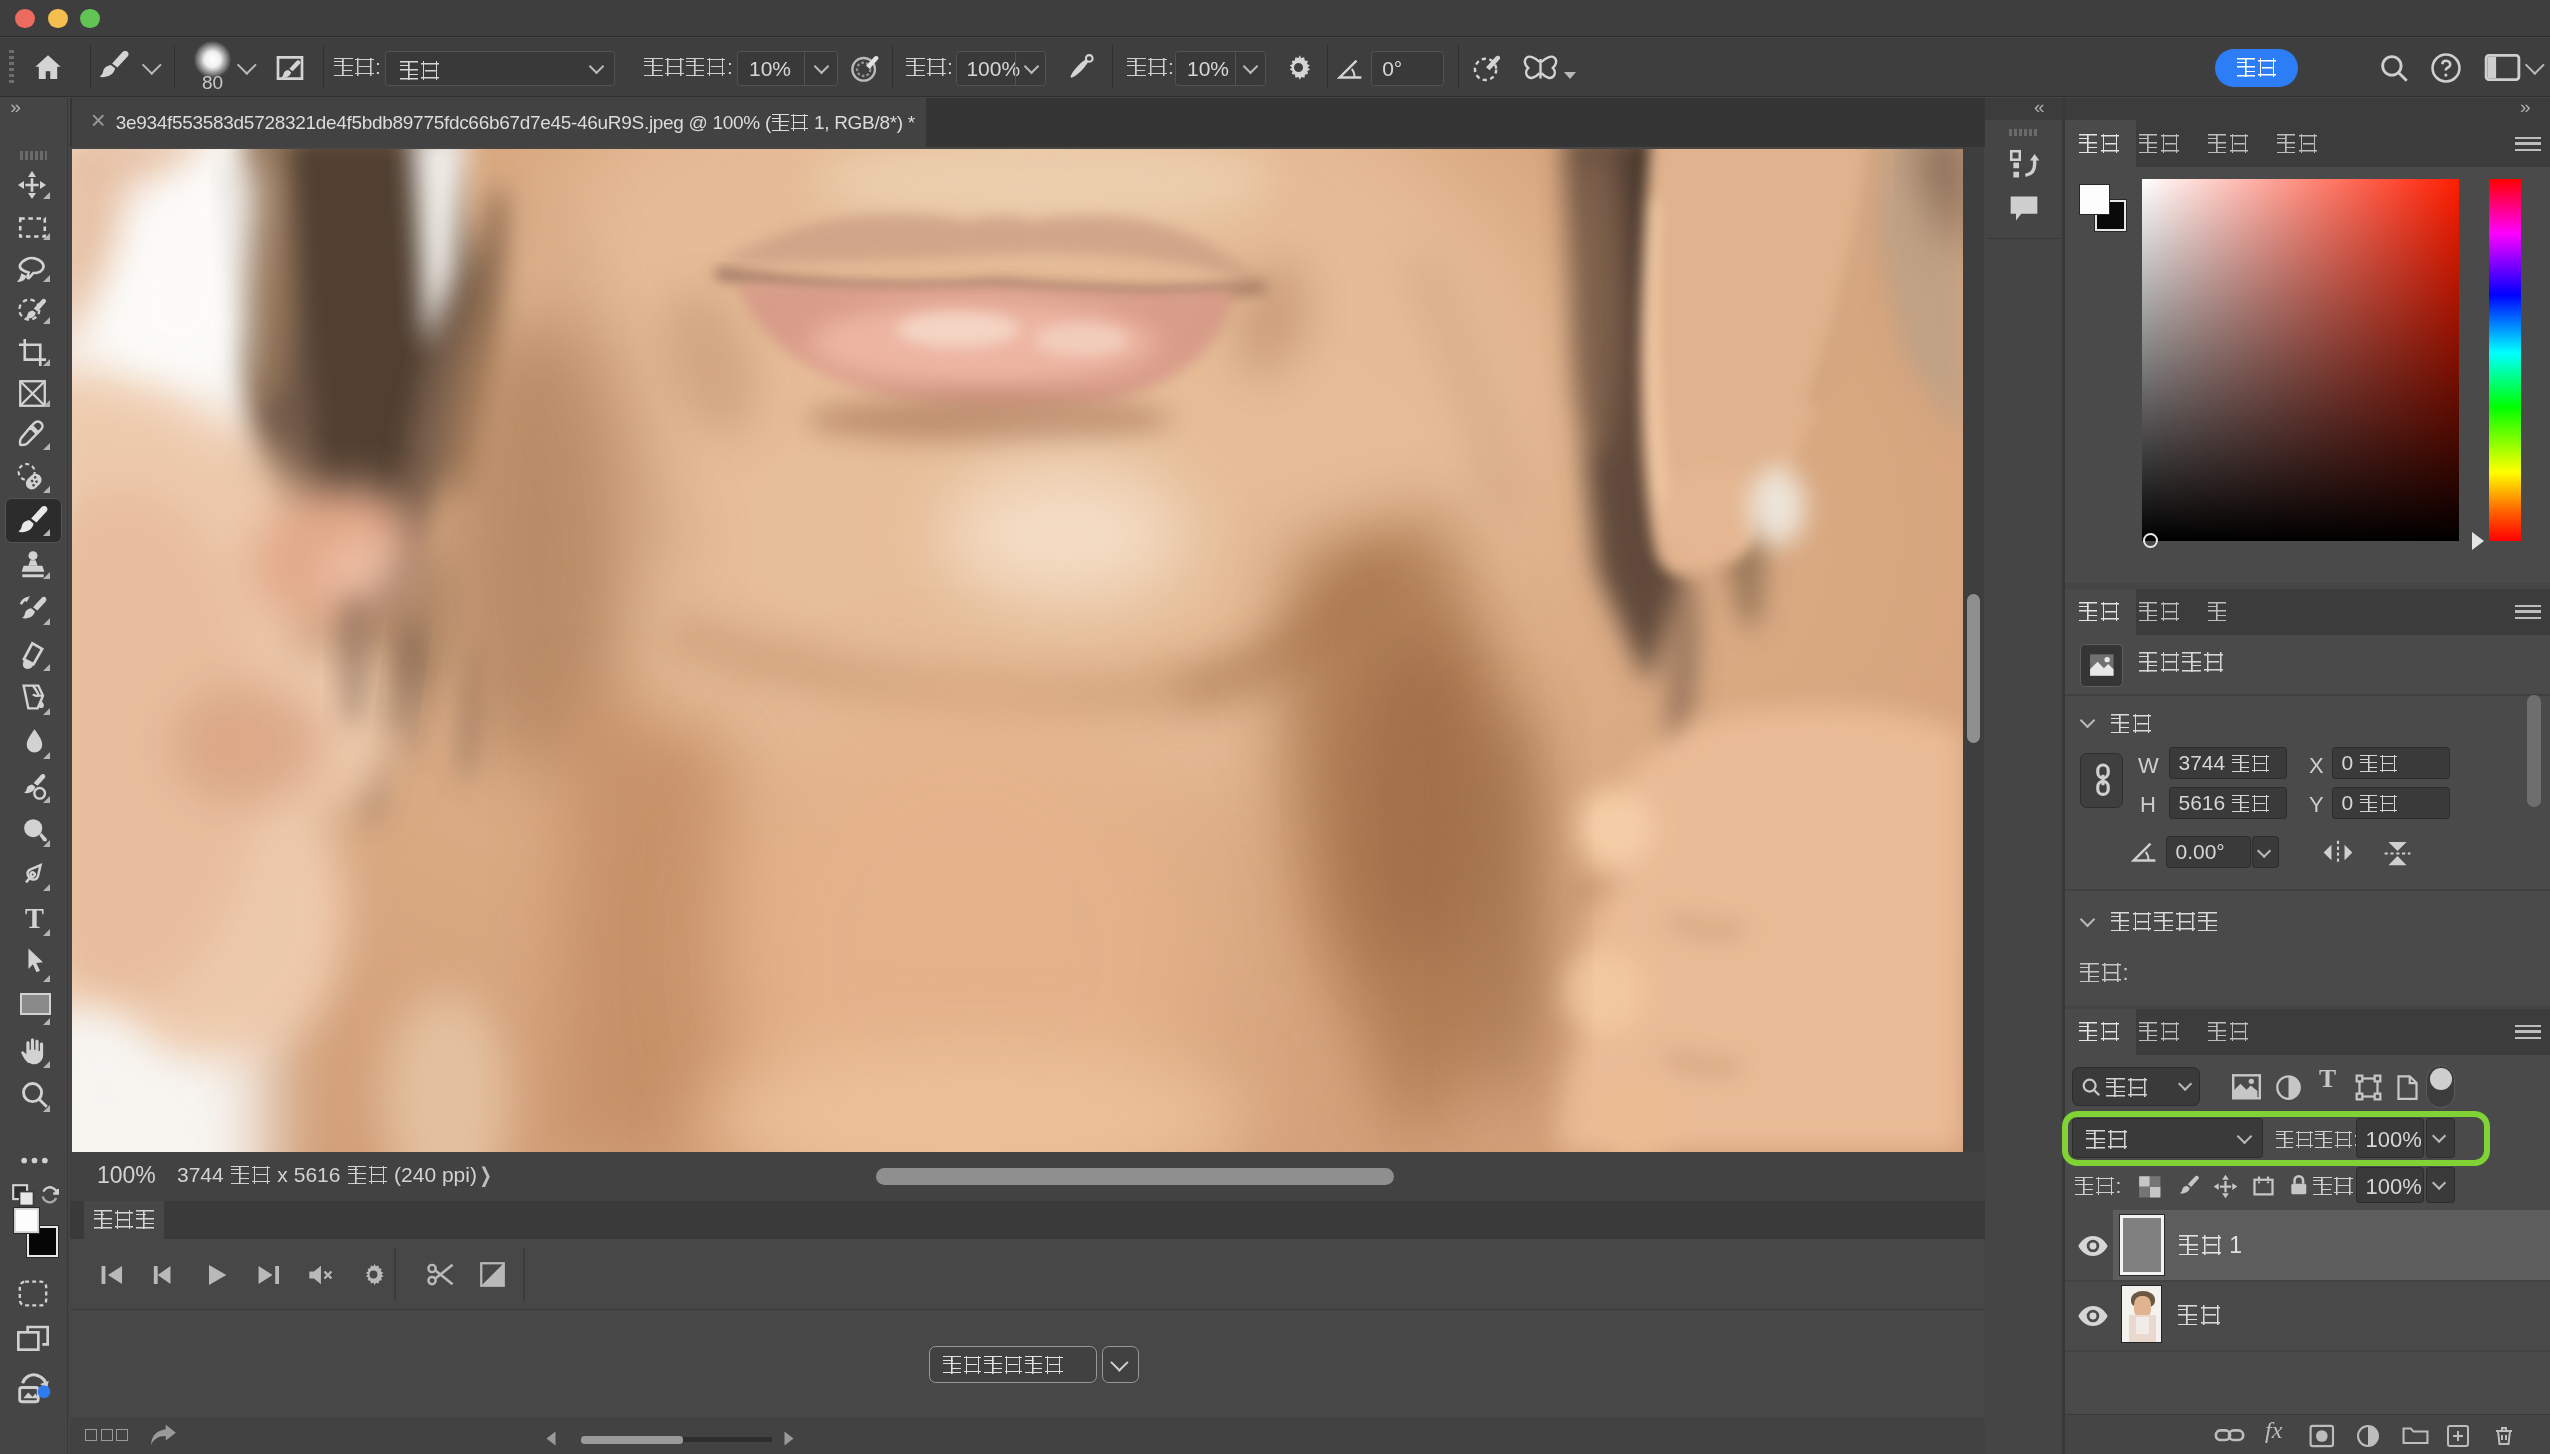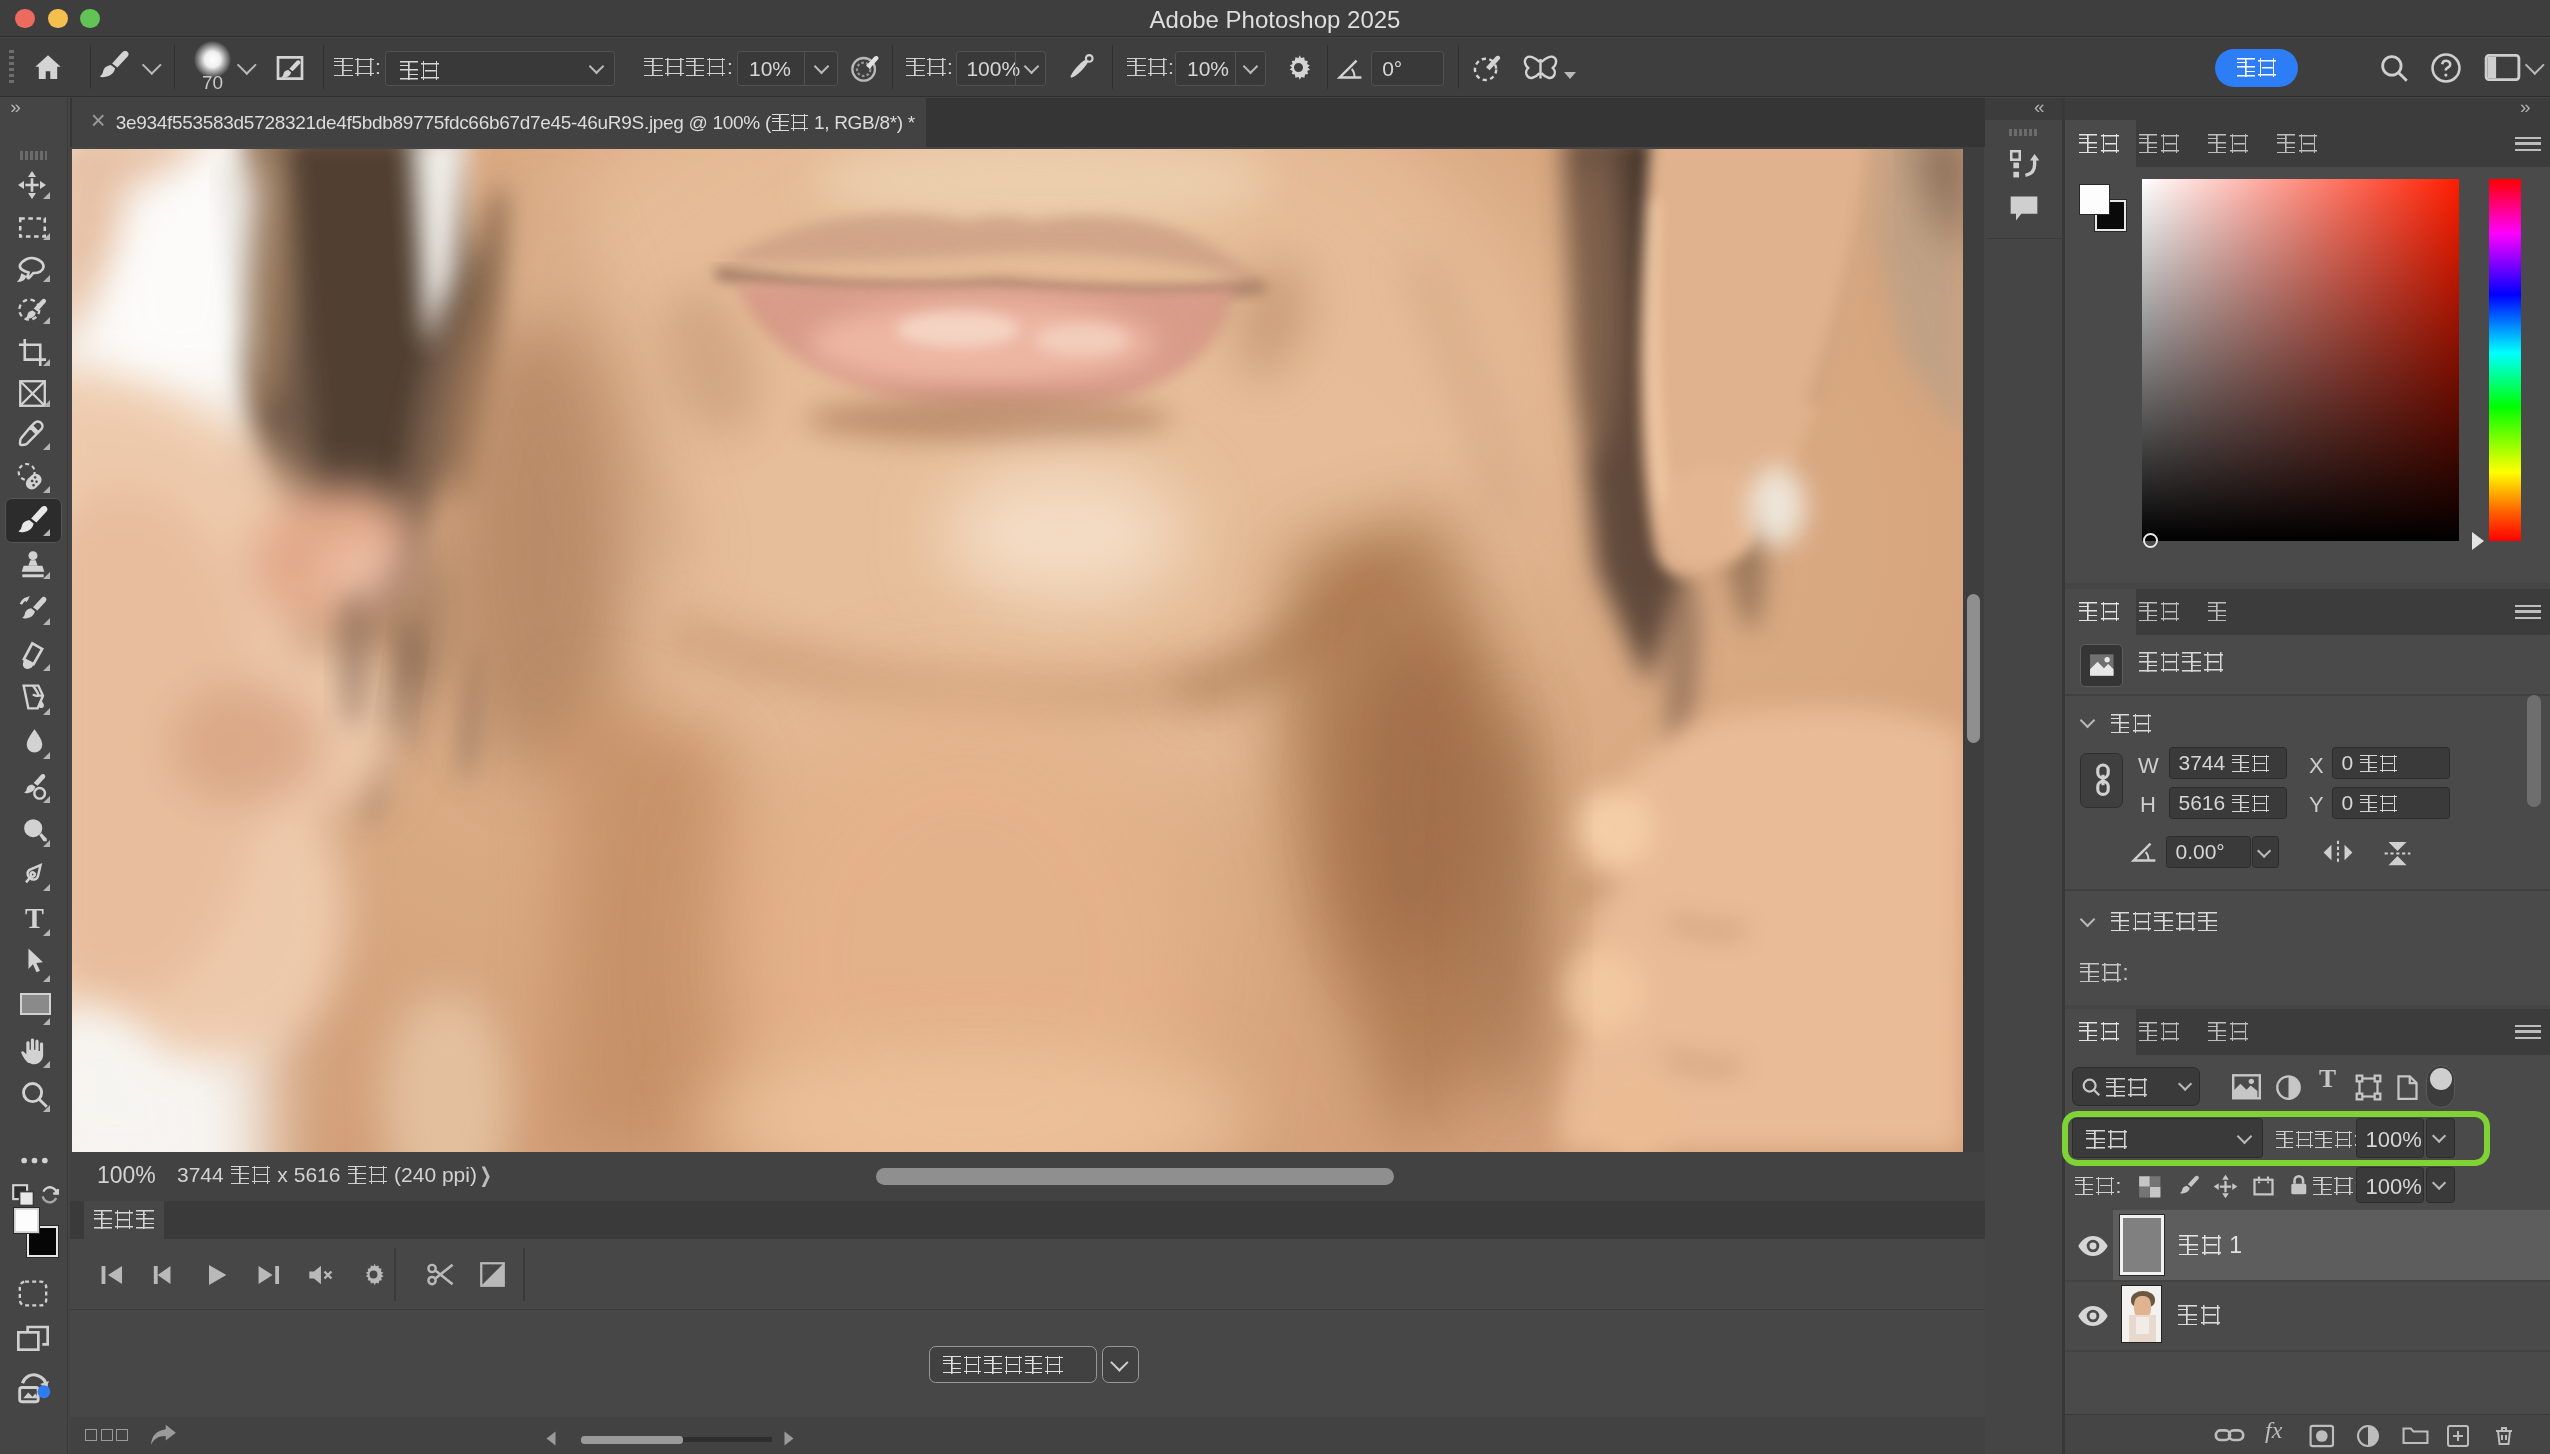--- a/index.html
+++ b/index.html
@@ -24,37 +24,36 @@
 .chev{display:inline-block;width:13.6px;height:13.6px;border-right:2.6px solid #b9b9b9;border-bottom:2.6px solid #b9b9b9;transform:rotate(45deg);}
 .field{position:absolute;background:#3a3a3a;border:0.9px solid #2c2c2c;border-radius:3.4px;color:#d6d6d6;}
 .sep{position:absolute;width:0.9px;background:#303030;top:6.8px;bottom:6.8px;}
 </style></head>
 <body>
 
 <div class="abs" id="titlebar" style="left:0;top:0;width:2550px;height:37px;background:#3e3e3e;border-bottom:0.9px solid #2e2e2e;">
   <div class="abs" style="left:15.3px;top:8.5px;width:19.6px;height:19.6px;border-radius:50%;background:#ed6a5f;"></div>
   <div class="abs" style="left:48px;top:8.5px;width:19.6px;height:19.6px;border-radius:50%;background:#f5bf4f;"></div>
   <div class="abs" style="left:80px;top:8.5px;width:19.6px;height:19.6px;border-radius:50%;background:#61c454;"></div>
-  <div class="abs" style="left:0;right:0;top:6px;text-align:center;font-size:24px;color:#dedede;">Adobe Photoshop 2025</div>
 </div>
 
 <div class="abs" id="options" style="left:0;top:38px;width:2550px;height:59px;background:#3e3e3e;border-bottom:0.9px solid #2e2e2e;font-size:21px;">
   <div class="abs" style="left:9.4px;top:12px;width:4.3px;height:36px;background:repeating-linear-gradient(#6e6e6e 0 2.6px,transparent 2.6px 6px);"></div>
   <svg class="abs" style="left:32px;top:12.8px;" width="32" height="32" viewBox="0 0 24 24" fill="#d4d4d4">
       <path d="M12 3.2 2.5 11.8h2.6V21h5.2v-5.8h3.4V21h5.2v-9.2h2.6z"></path>
     </svg>
   <div class="sep" style="left:90px;"></div>
   <svg class="abs" style="left:95px;top:10.2px;" width="37" height="37" viewBox="0 0 24 24" fill="#d4d4d4">
       <path d="M20.7 2.1c1.2.9 1.5 2.2.6 3.2l-6.8 7.3-3.4-2.6 6.6-7.2c.9-1 2-1.1 3-.7z"></path>
       <path d="M10.2 11 13 13.2c-.4 2.6-2 4.6-6.2 5.5-1.7.4-2.9.2-3.7-.4 2.2-1.1 1.9-2.7 2.5-4.2.6-1.6 2.3-2.7 4.6-3.1z"></path>
     </svg>
   <div class="abs chev" style="left:145px;top:20.4px;"></div>
   <div class="sep" style="left:174px;"></div>
   <div class="abs" style="left:194px;top:3.4px;width:37px;height:37px;border-radius:50%;background:radial-gradient(circle,#ffffff 0%,#efefef 30%,rgba(255,255,255,0) 72%);"></div>
-  <div class="abs" style="left:194px;top:34px;width:37px;text-align:center;font-size:19px;color:#c9c9c9;">70</div>
+  <div class="abs" style="left:194px;top:34px;width:37px;text-align:center;font-size:19px;color:#c9c9c9;">80</div>
   <div class="abs chev" style="left:240px;top:20.4px;"></div>
   <svg class="abs" style="left:274px;top:13.6px;" width="32" height="32" viewBox="0 0 24 24" fill="#d4d4d4">
       <path d="M3 4h18v16H3z" fill="none" stroke="#d4d4d4" stroke-width="2"></path>
       <path d="M19 6.5c.9.7 1.1 1.6.4 2.4L14 14.5l-2.5-2 5.2-5.6c.7-.8 1.5-.8 2.3-.4zM10.8 13.5l2 1.6c-.3 1.9-1.5 3.4-4.6 4-1.2.3-2.1.2-2.7-.3 1.6-.8 1.4-2 1.8-3.1.5-1.2 1.8-2 3.5-2.2z"></path>
     </svg>
   <div class="sep" style="left:323px;"></div>
   <span class="abs" style="left:333px;top:17px;color:#cfcfcf;"><span class="k"></span><span class="k2"></span>:</span>
   <div class="field" style="left:385px;top:12.8px;width:230px;height:35px;background:#393939;border:0.9px solid #525252;">
     <span style="position:absolute;left:12.8px;top:6.8px;"><span class="k"></span><span class="k2"></span></span>
     <div class="chev" style="position:absolute;right:12px;top:9.4px;width:11px;height:11px;"></div>

